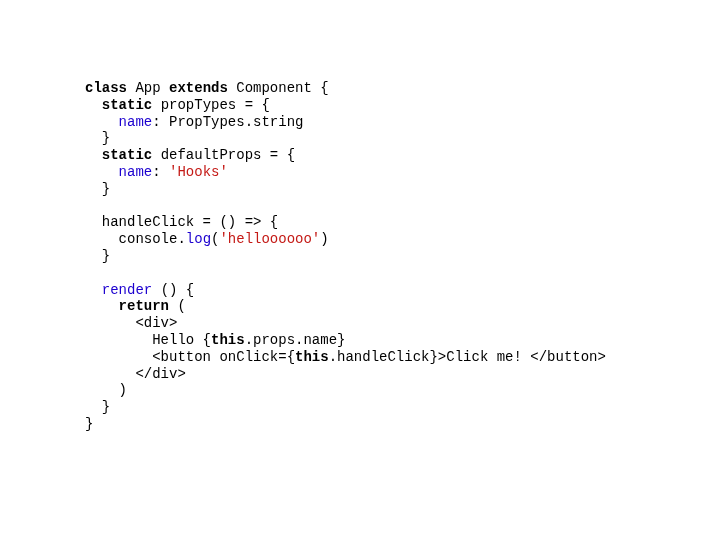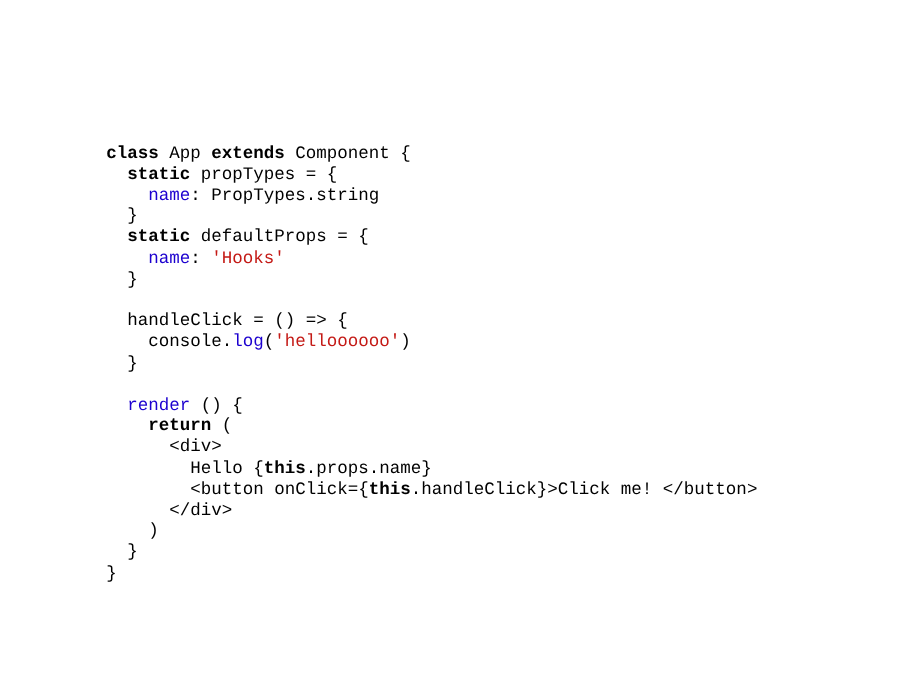--- a/index.html
+++ b/index.html
@@ -6,21 +6,21 @@
       margin: 0;
       padding: 0;
       width: 720px;
       height: 540px;
       background: #ffffff;
       font-family: "Courier New", Courier, monospace;
       font-size: 14px;
       line-height: 1.2;
     }
     .code-container {
-      padding: 115px 0 0 85px;
+      padding: 80px 0 0 85px;
       white-space: pre;
       color: #000;
     }
     .kw { font-weight: bold; color: #000; }
     .str { color: #c41a16; }
     .fn { color: #1c00cf; }
     .attr { color: #1c00cf; }
     .txt { color: #000; }
   </style>
 </head>

